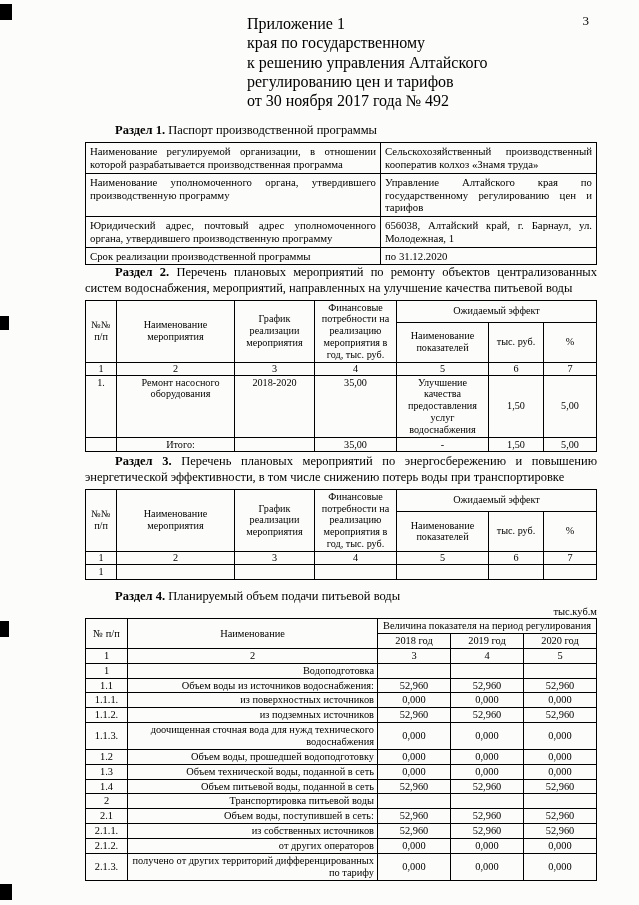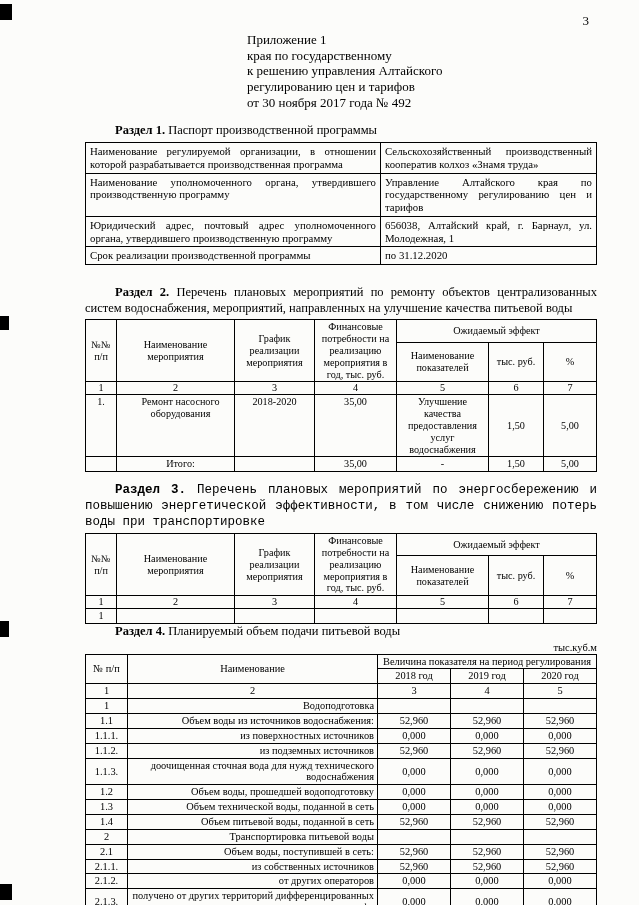--- a/index.html
+++ b/index.html
@@ -5,26 +5,26 @@
   * { margin:0; padding:0; box-sizing:border-box; }
   html, body { background:#ffffff; }
   .page {
     position:relative; width:639px; height:905px; overflow:hidden;
     background: var(--paper, #fdfdfb);
     color: var(--ink, #000);
     font-family:"Liberation Serif", serif;
     padding:14px 42px 8px 85px;
   }
   .page-number { position:absolute; top:13px; right:50px; font-size:13px; }
-  .appendix { margin-top:18px; margin-left:162px; font-size:13px; line-height:1.21; }
+  .appendix { margin-left:162px; font-size:16px; line-height:1.21; }
   .heading { font-size:12.5px; line-height:1.25; text-indent:30px; text-align:justify; }
   .h1 { margin-top:12px; }
-  .h2 { margin-top:20px; }
-  .h3 { margin-top:11px;font-family:Liberation Mono, monospace; }
-  .h4 { }
+  .h2 { margin-top:0; }
+  .h3 { margin-top:2px; }
+  .h4 { margin-top:9px; }
   table { border-collapse:collapse; width:100%; table-layout:fixed; }
   td { border:1px solid var(--ink,#000); vertical-align:top; overflow:hidden; }
   .t1 { margin-top:4px; font-size:10.8px; line-height:1.18;padding-left:44px; }
   .t1 td { padding:2px 4px; text-align:justify; }
   .t-plan { margin-top:3px; font-size:10.2px; line-height:1.16; }
   .t-plan td { padding:1px 2px; text-align:center;margin-left:13px; }
   .t-plan td.tl { text-align:center; padding-left:12px; }
   .t-plan thead td { vertical-align:middle; }
   .numrow td { padding:0 2px; text-align:center; }
   .vm { vertical-align:middle; }

